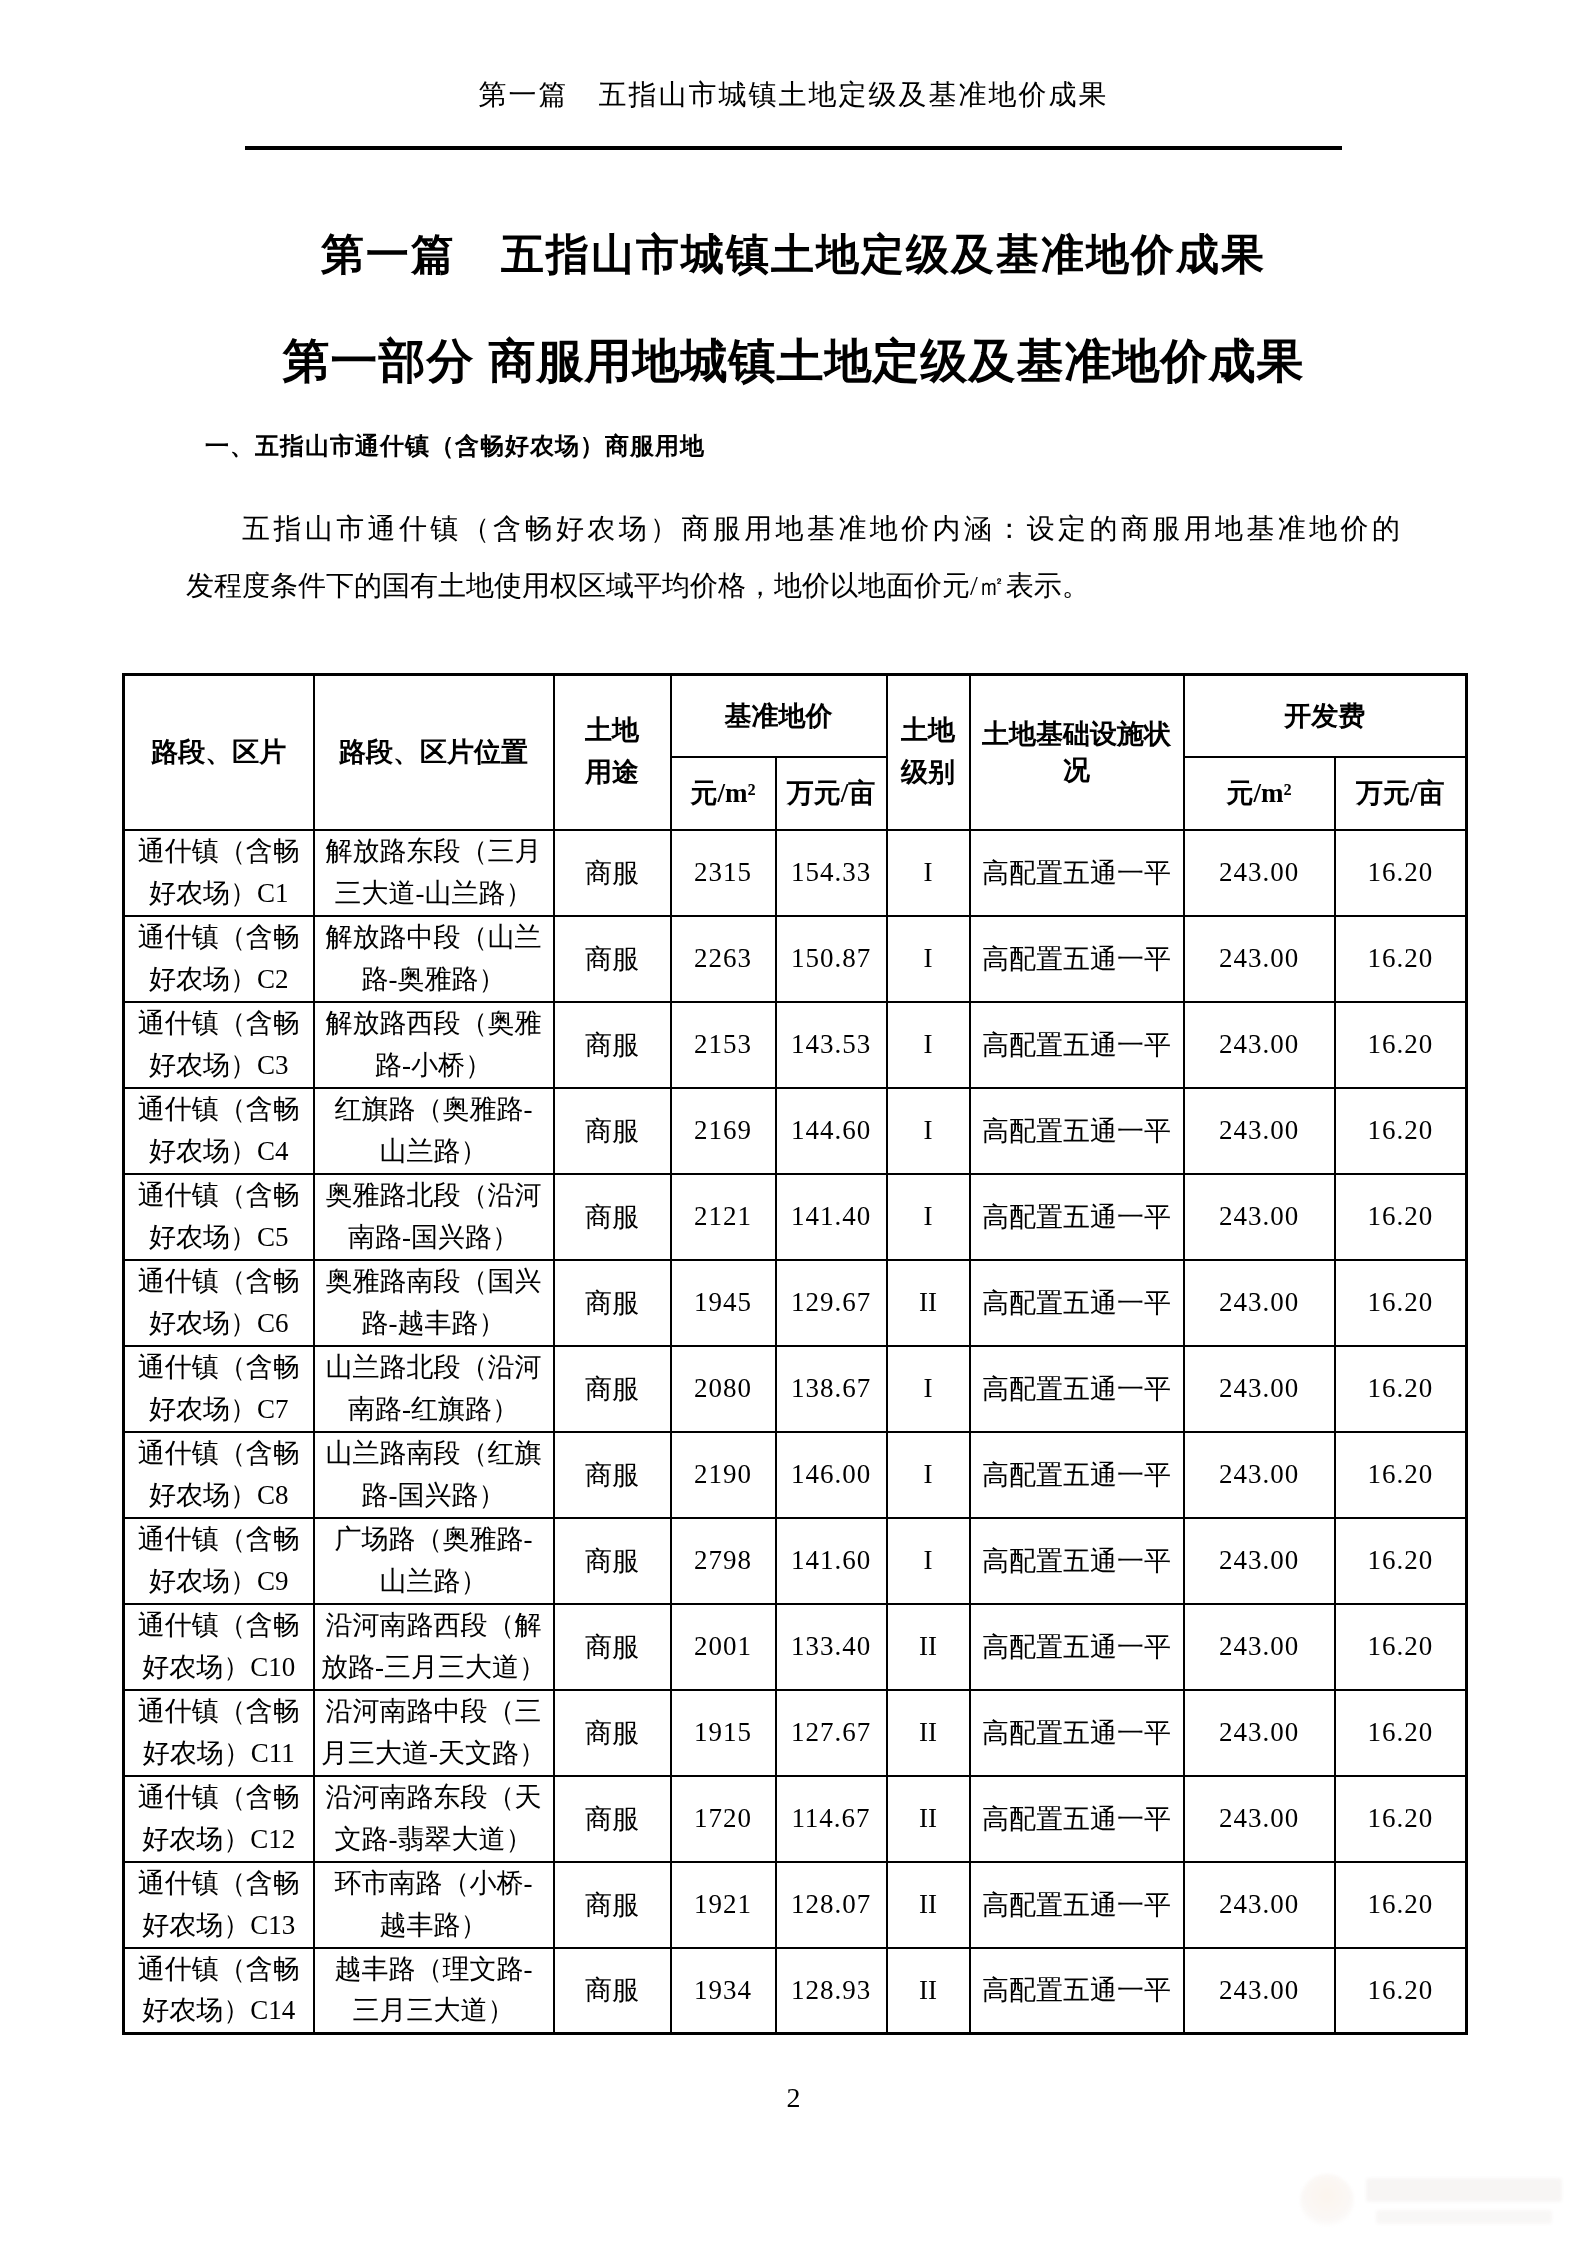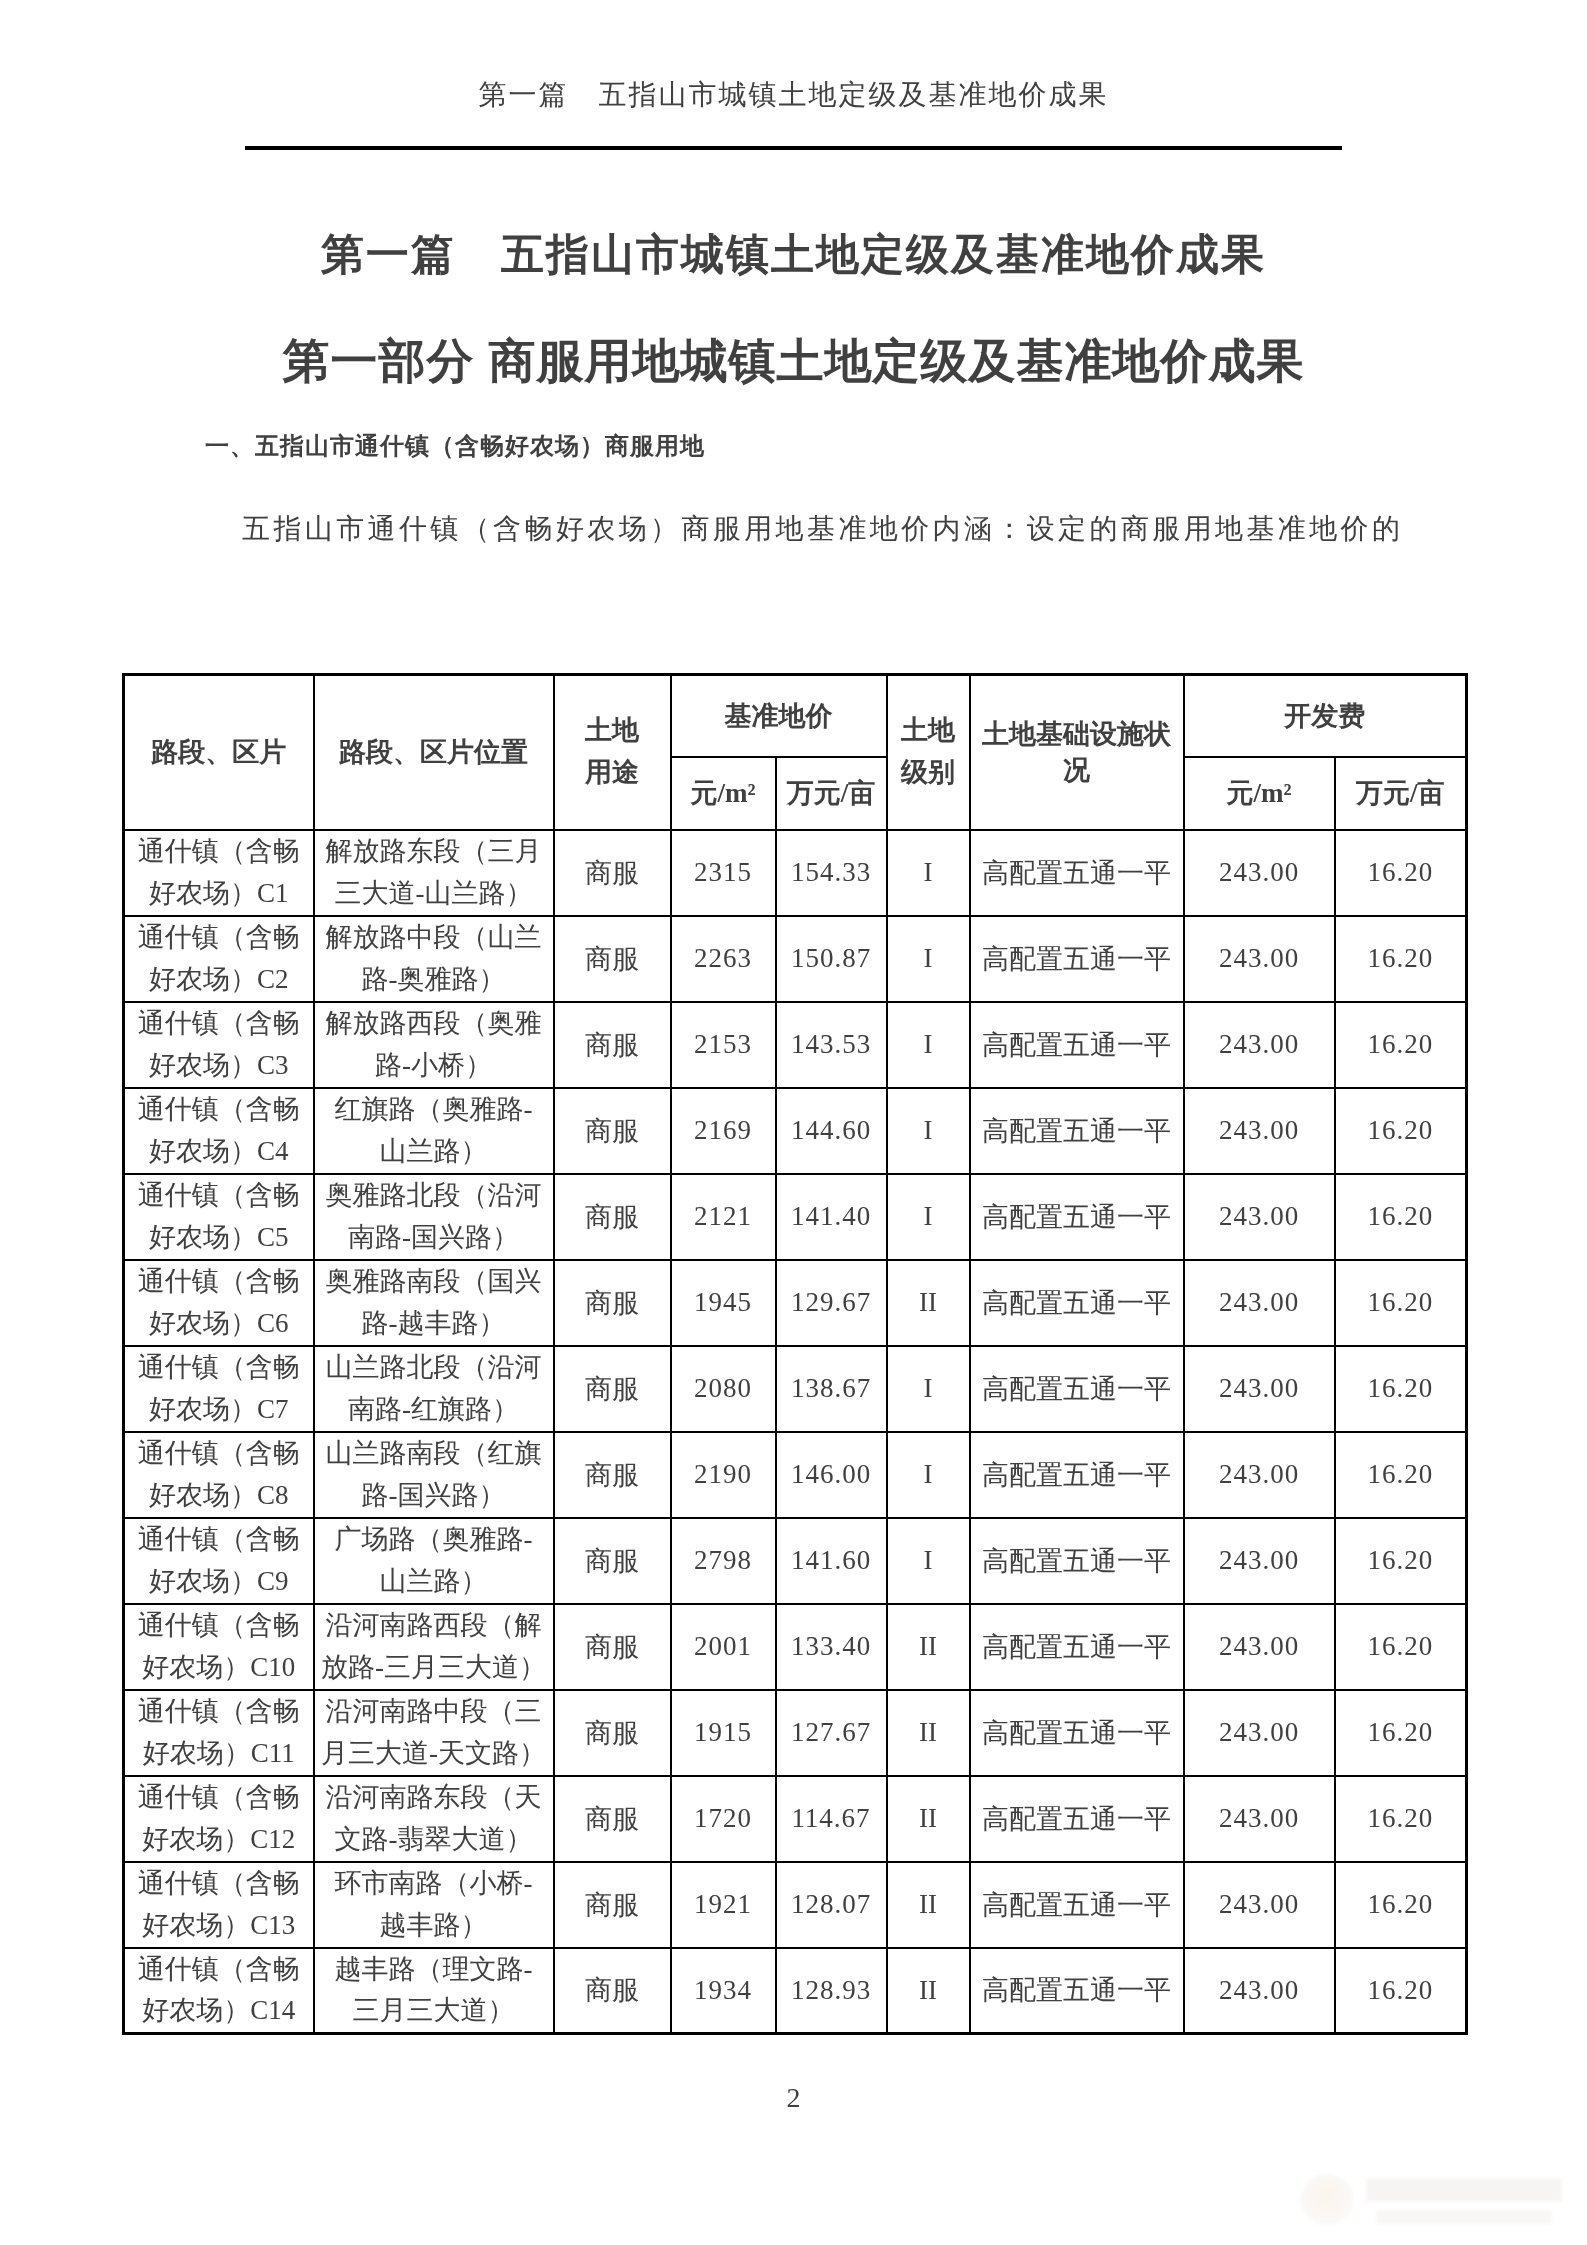--- a/index.html
+++ b/index.html
@@ -1,21 +1,21 @@
 <!DOCTYPE html>
 <html lang="zh"><head>
 <meta charset="utf-8">
 <style>
   html,body { margin:0; padding:0; background:#e8e8e8; }
   .page {
     position:relative;
     width:1587px; height:2245px;
     margin:0 auto;
     background:#ffffff;
-    color:#404040;
+    color:#000000;
     font-family:"Liberation Serif","DejaVu Serif",serif;
     overflow:hidden;
   }
 
   
   .running-header {
     position:absolute; top:76px; left:0; width:100%;
     text-align:center;
     font-size:28px; letter-spacing:2px;
     font-weight:500;
@@ -118,20 +118,21 @@
 
   <div class="running-header">第一篇　五指山市城镇土地定级及基准地价成果</div>
   <div class="header-rule"></div>
 
   <div class="doc-title">第一篇　五指山市城镇土地定级及基准地价成果</div>
   <div class="doc-subtitle">第一部分 商服用地城镇土地定级及基准地价成果</div>
   <div class="section-heading">一、五指山市通什镇（含畅好农场）商服用地</div>
 
   <div class="intro">
     <div class="line first">五指山市通什镇（含畅好农场）商服用地基准地价内涵：设定的商服用地基准地价的</div>
+    <div class="line last">发程度条件下的国有土地使用权区域平均价格，地价以地面价元/㎡表示。</div>
   </div>
 
   <div class="table-wrap">
     <table class="land">
       <colgroup>
         <col style="width:190px">
           <col style="width:240px">
           <col style="width:117px">
         <col style="width:105px">
           <col style="width:111px">

